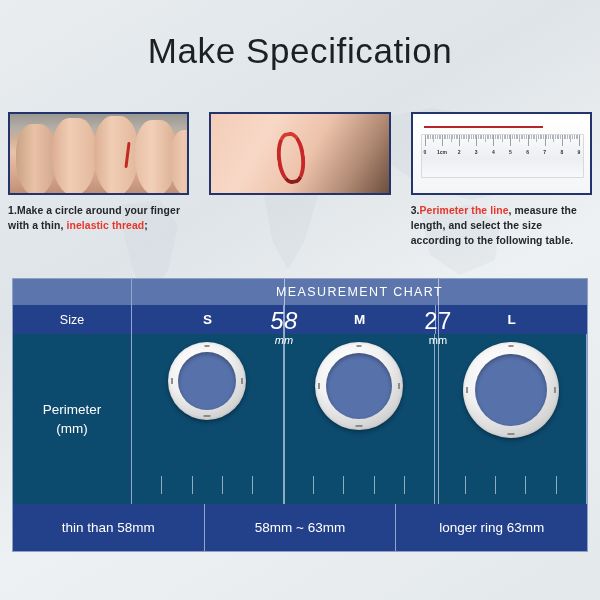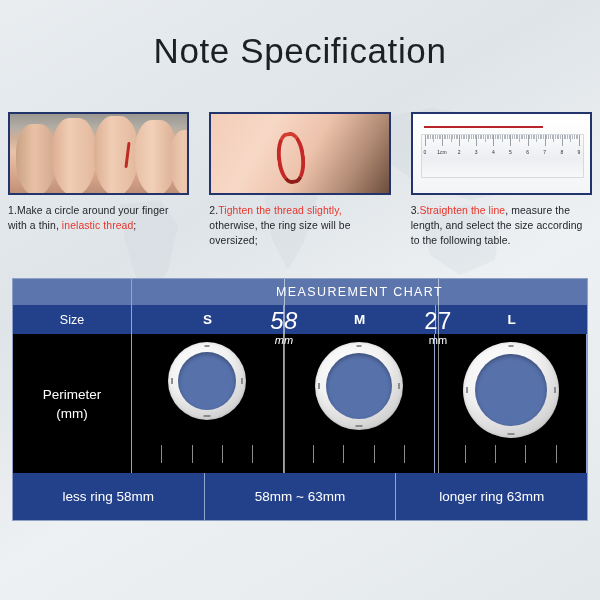--- a/index.html
+++ b/index.html
@@ -32,20 +32,21 @@
     color: #1d2023;
     font-family: "Liberation Sans", sans-serif;
   }
 
   
   .steps {
     position: absolute; top: 112px; left: 0; right: 0;
     display: flex;
     padding: 0 8px;
     gap: 20px;
+    font-weight: bold;
   }
   .step { width: 194px; position: relative; }
   .step-photo {
     width: 100%; height: 83px;
     border: 2px solid #22346b;
     background: #fff;
     overflow: hidden;
     position: relative;
   }
   .step-photo .inner { position: absolute; inset: 0; }
@@ -133,21 +134,21 @@
   .cell:last-child { border-right: none; }
   .c-label { width: 119px; flex: none; }
   .c-s, .c-m, .c-l { flex: 1; }
 
   .row-head .cell { height: 26px; background: #5c75ad; font-size: 12.5px; letter-spacing: 1.4px; }
   .row-head .c-label { background: #5c75ad; }
 
   .row-size .cell { height: 29px; background: #23408a; font-size: 13.5px; font-weight: bold; }
   .row-size .c-label { font-weight: normal; font-size: 12.5px; }
 
-  .row-peri .cell { height: 139px; background: #000000; font-size: 13.5px; line-height: 19px; }
+  .row-peri .cell { height: 170px; background: #0c4a6e; font-size: 13.5px; line-height: 19px; }
 
   .row-note .cell { height: 47px; background: #23408a; font-size: 13.5px; }
 
   
   .ringbox { position: relative; width: 100%; height: 100%; }
   .ring {
     position: absolute; left: 50%; top: 8px;
     transform: translateX(-50%);
     border-radius: 50%;
     background:
@@ -210,21 +211,21 @@
       <path d="M300 330 L360 322 L395 345 L380 380 L330 388 L302 362 Z"></path>
       <path d="M30 420 L90 412 L120 432 L105 462 L55 468 L28 448 Z"></path>
       <path d="M420 400 L470 395 L495 418 L478 445 L435 448 Z"></path>
       <path d="M150 440 L205 432 L235 455 L215 482 L168 486 Z"></path>
       <path d="M500 420 L545 415 L568 438 L548 462 L508 458 Z"></path>
     </g>
   </svg>
 </div>
 
 <div class="title-wrap">
-  <h1 class="title">Note Specification</h1>
+  <h1 class="title">Make Specification</h1>
 </div>
 
 <div class="steps">
 
   <div class="step">
     <div class="step-photo">
       <div class="inner photo1">
         <div class="finger" style="left:6px;  top:10px; width:40px; height:72px; background:linear-gradient(90deg,#c9a183,#e9c2a6 45%,#d2a78d);"></div>
         <div class="finger" style="left:42px; top:4px;  width:44px; height:78px;"></div>
         <div class="finger" style="left:84px; top:2px;  width:44px; height:80px;"></div>
@@ -235,21 +236,20 @@
     </div>
     <p class="step-cap"><span>1.</span><span>Make a circle around your finger with a thin, </span><span class="red">inelastic thread</span><span>;</span></p>
   </div>
 
   <div class="step">
     <div class="step-photo">
       <div class="inner photo2">
         <div class="loop"></div>
       </div>
     </div>
-    <p class="step-cap"><span>2.</span><span class="red">Tighten the thread slightly,</span><span> otherwise, the ring size will be oversized;</span></p>
   </div>
 
   <div class="step">
     <div class="step-photo">
       <div class="inner photo3">
         <div class="ruler">
           <div class="redline"></div>
           <div class="tickrow" id="ruler-ticks">
               <span class="tick" style="left: 2%; height: 11px;"></span>
               <span class="tick" style="left: 3.06111%; height: 4px; opacity: 0.75;"></span>
@@ -351,21 +351,21 @@
               <span class="num" style="left: 44.4444%;">4</span>
               <span class="num" style="left: 55.0556%;">5</span>
               <span class="num" style="left: 65.6667%;">6</span>
               <span class="num" style="left: 76.2778%;">7</span>
               <span class="num" style="left: 86.8889%;">8</span>
               <span class="num" style="left: 97.5%;">9</span>
             </div>
         </div>
       </div>
     </div>
-    <p class="step-cap"><span>3.</span><span class="red">Straighten the line</span><span>, measure the length, and select the size according to the following table.</span></p>
+    <p class="step-cap"><span>3.</span><span class="red">Perimeter the line</span><span>, measure the length, and select the size according to the following table.</span></p>
   </div>
 </div>
 
 <div class="table">
 
   <div class="trow row-head">
     <div class="cell c-label"></div>
     <div class="cell" style="flex:1">MEASUREMENT CHART</div>
   </div>
 
@@ -441,17 +441,17 @@
       <span class="small">mm</span>
     </div>
     <div class="divider" style="left:425px;"></div>
     <div class="mmlabel" style="left:425px;">
       <span class="big">27</span>
       <span class="small">mm</span>
     </div>
   </div>
 
   <div class="trow row-note">
-    <div class="cell c-s">less ring 58mm</div>
+    <div class="cell c-s">thin than 58mm</div>
     <div class="cell c-m">58mm ~ 63mm</div>
     <div class="cell c-l">longer ring 63mm</div>
   </div>
 </div>
 
 </body></html>

